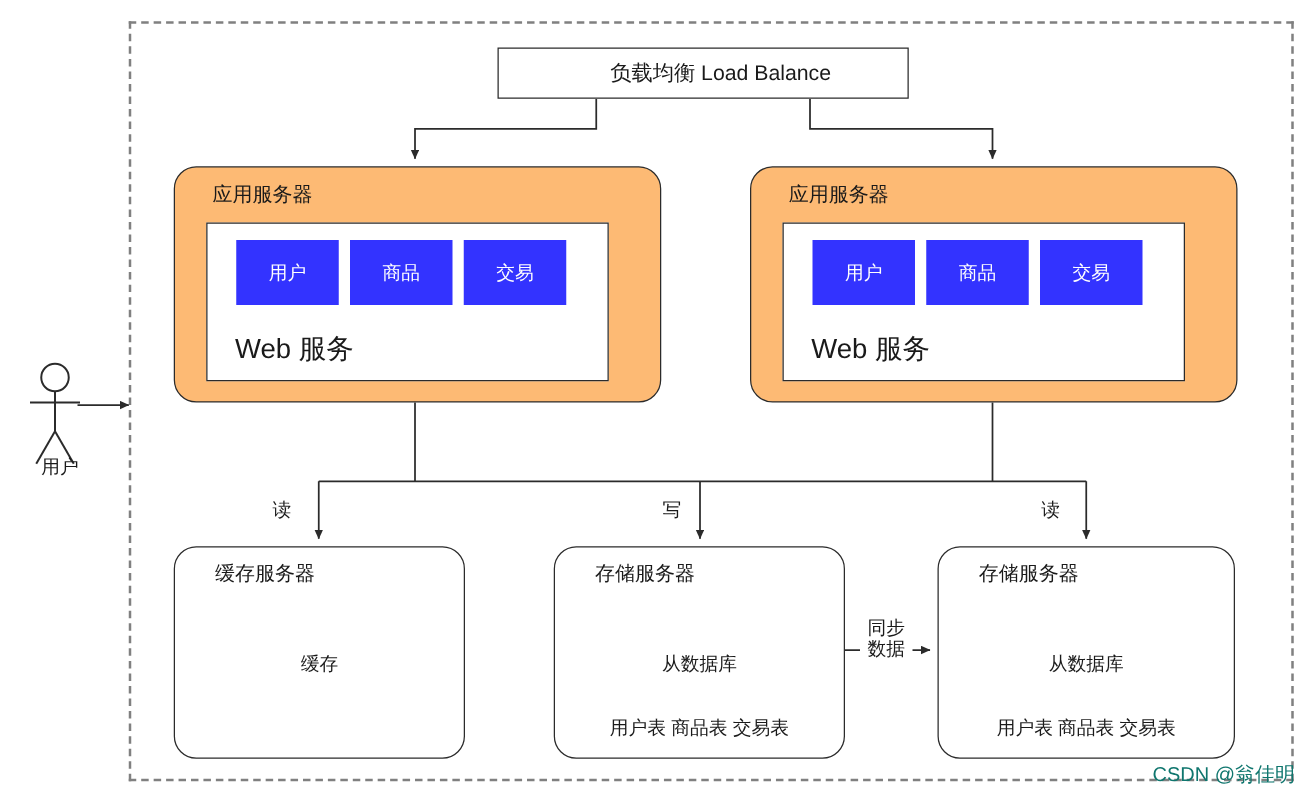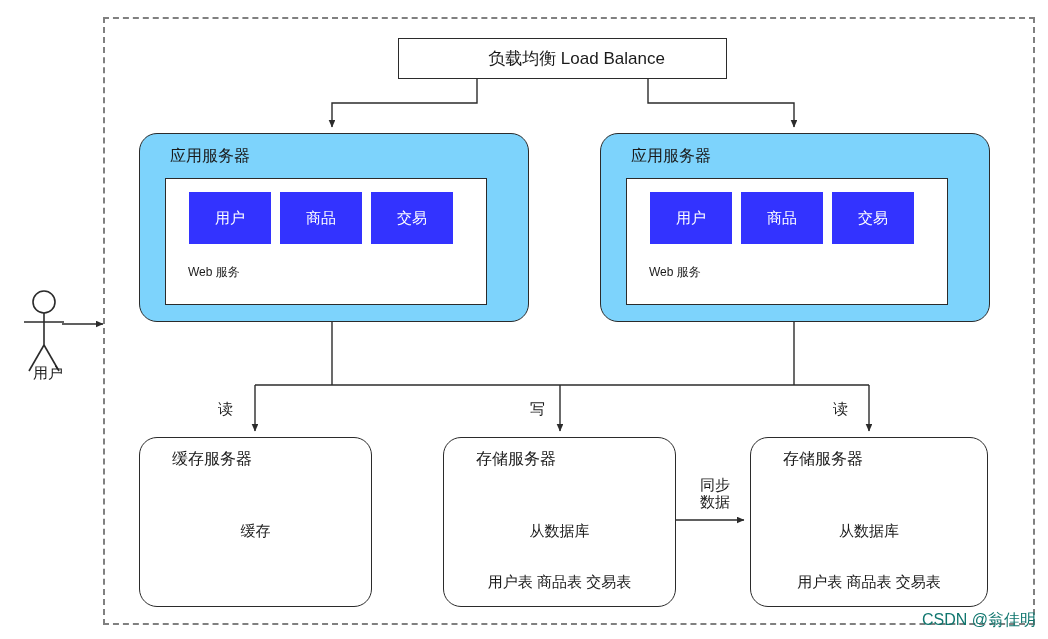--- a/index.html
+++ b/index.html
@@ -51,21 +51,21 @@
     display: flex;
     align-items: center;
     justify-content: center;
     font-size: 17px;
     color: #1a1a1a;
   }
   
   .app-server {
     border: 1px solid #2b2b2b;
     border-radius: 18px;
-    background: #7dd3fc;
+    background: #fdba74;
     width: 390px;
     height: 189px;
     top: 133px;
   }
   .app-server.left  { left: 139px; }
   .app-server.right { left: 600px; }
   .server-title {
     position: absolute;
     left: 30px;
     top: 12px;
@@ -96,21 +96,21 @@
     display: flex;
     align-items: center;
     justify-content: center;
     color: #ffffff;
     font-size: 15px;
   }
   .web-label {
     position: absolute;
     left: 22px;
     top: 85px;
-    font-size: 12px;
+    font-size: 22px;
     color: #1a1a1a;
     white-space: nowrap;
   }
   
   .data-server {
     border: 1px solid #2b2b2b;
     border-radius: 18px;
     background: #ffffff;
     height: 170px;
     top: 437px;
@@ -182,22 +182,22 @@
     color: #1a1a1a;
     background: #ffffff;
     white-space: nowrap;
     line-height: 1.15;
   }
   .lbl-read-left  { left: 218px; top: 400px; }
   .lbl-write      { left: 530px; top: 400px; }
   .lbl-read-right { left: 833px; top: 400px; }
   .lbl-sync {
     left: 688px;
-    top: 476px;
-    text-align: right;
+    top: 494px;
+    text-align: center;
     width: 42px;
   }
   
   .watermark {
     position: absolute;
     right: 12px;
     bottom: 8px;
     font-size: 16px;
     color: #0f766e;
     white-space: nowrap;

